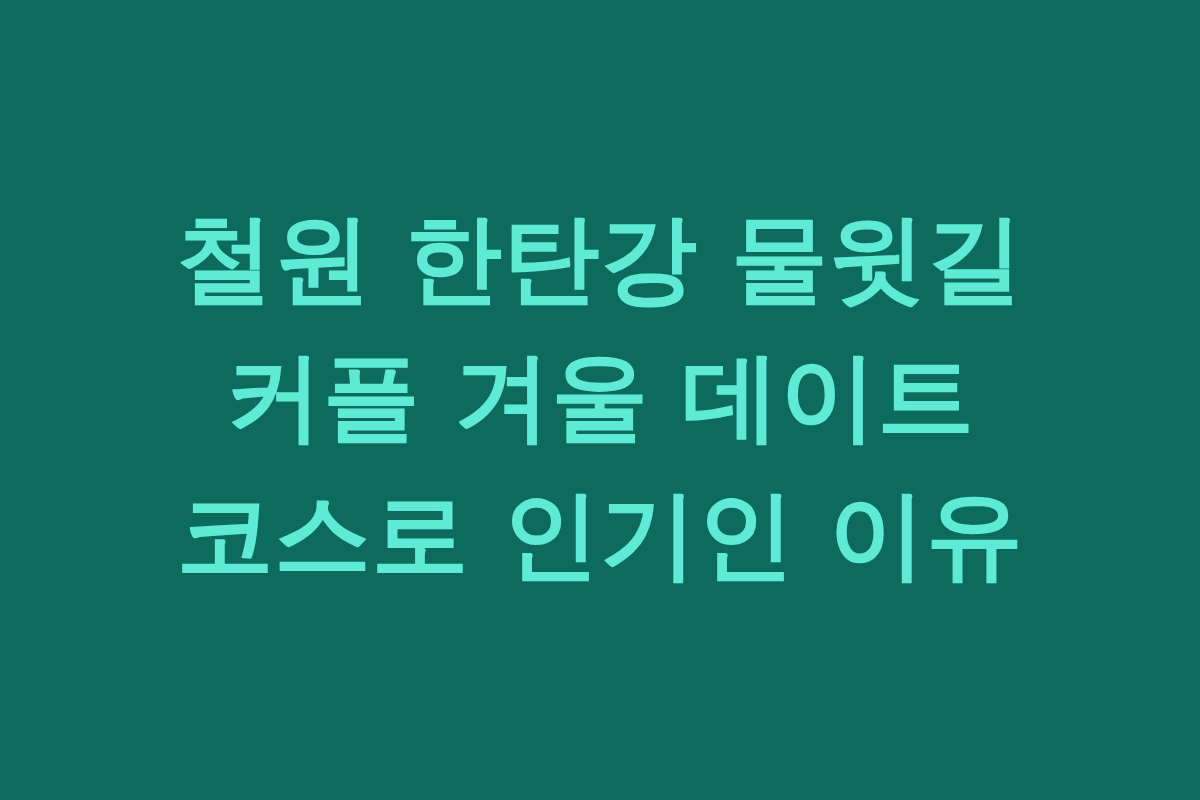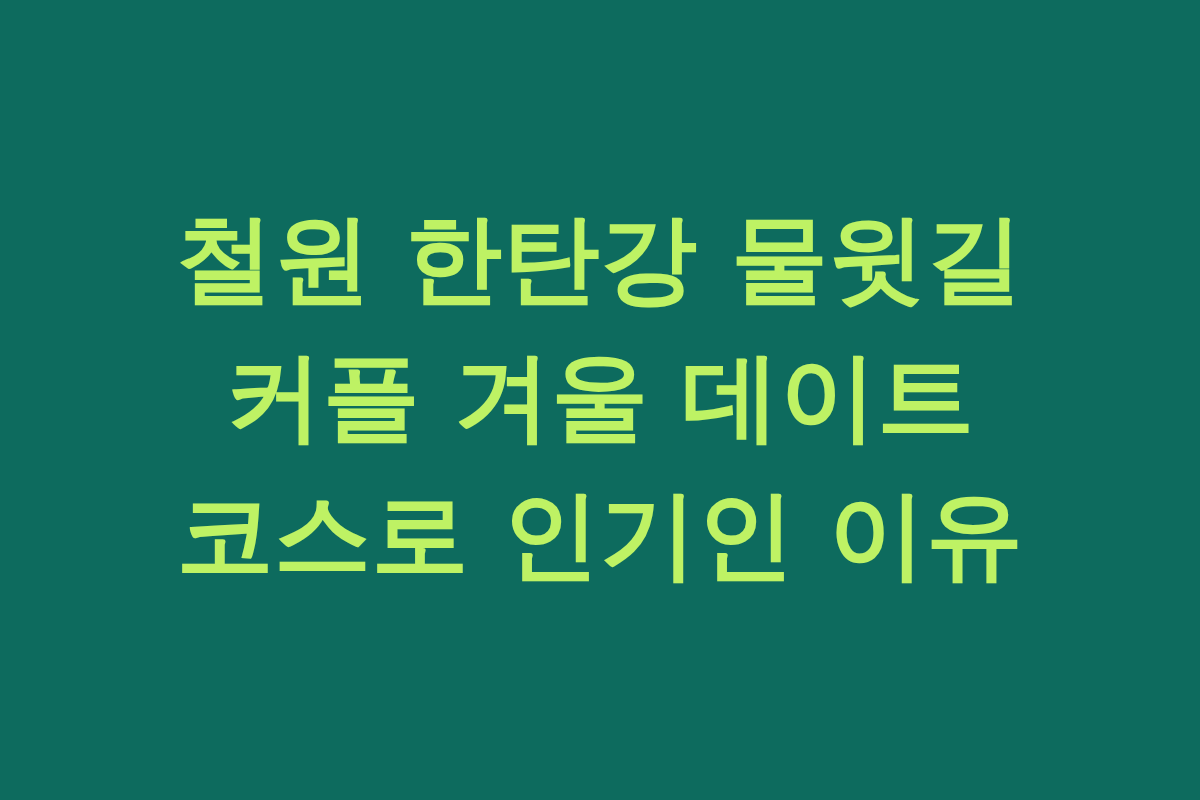--- a/index.html
+++ b/index.html
@@ -48,17 +48,17 @@
     text-rendering: optimizeLegibility;
   }
 </style>
 </head>
 <body>
 
 <div id="thumbnail-card" style="background: rgb(13, 107, 94);">
 
   <div id="headline-block">
 
-    <h1 id="headline-text" style="color: #bef264; text-align: center;">철원 한탄강 물윗길 커플 겨울 데이트 코스로 인기인 이유</h1>
+    <h1 id="headline-text" style="color: #5eead4; text-align: center;">철원 한탄강 물윗길 커플 겨울 데이트 코스로 인기인 이유</h1>
 
   </div>
 
 </div>
 
 </body></html>

